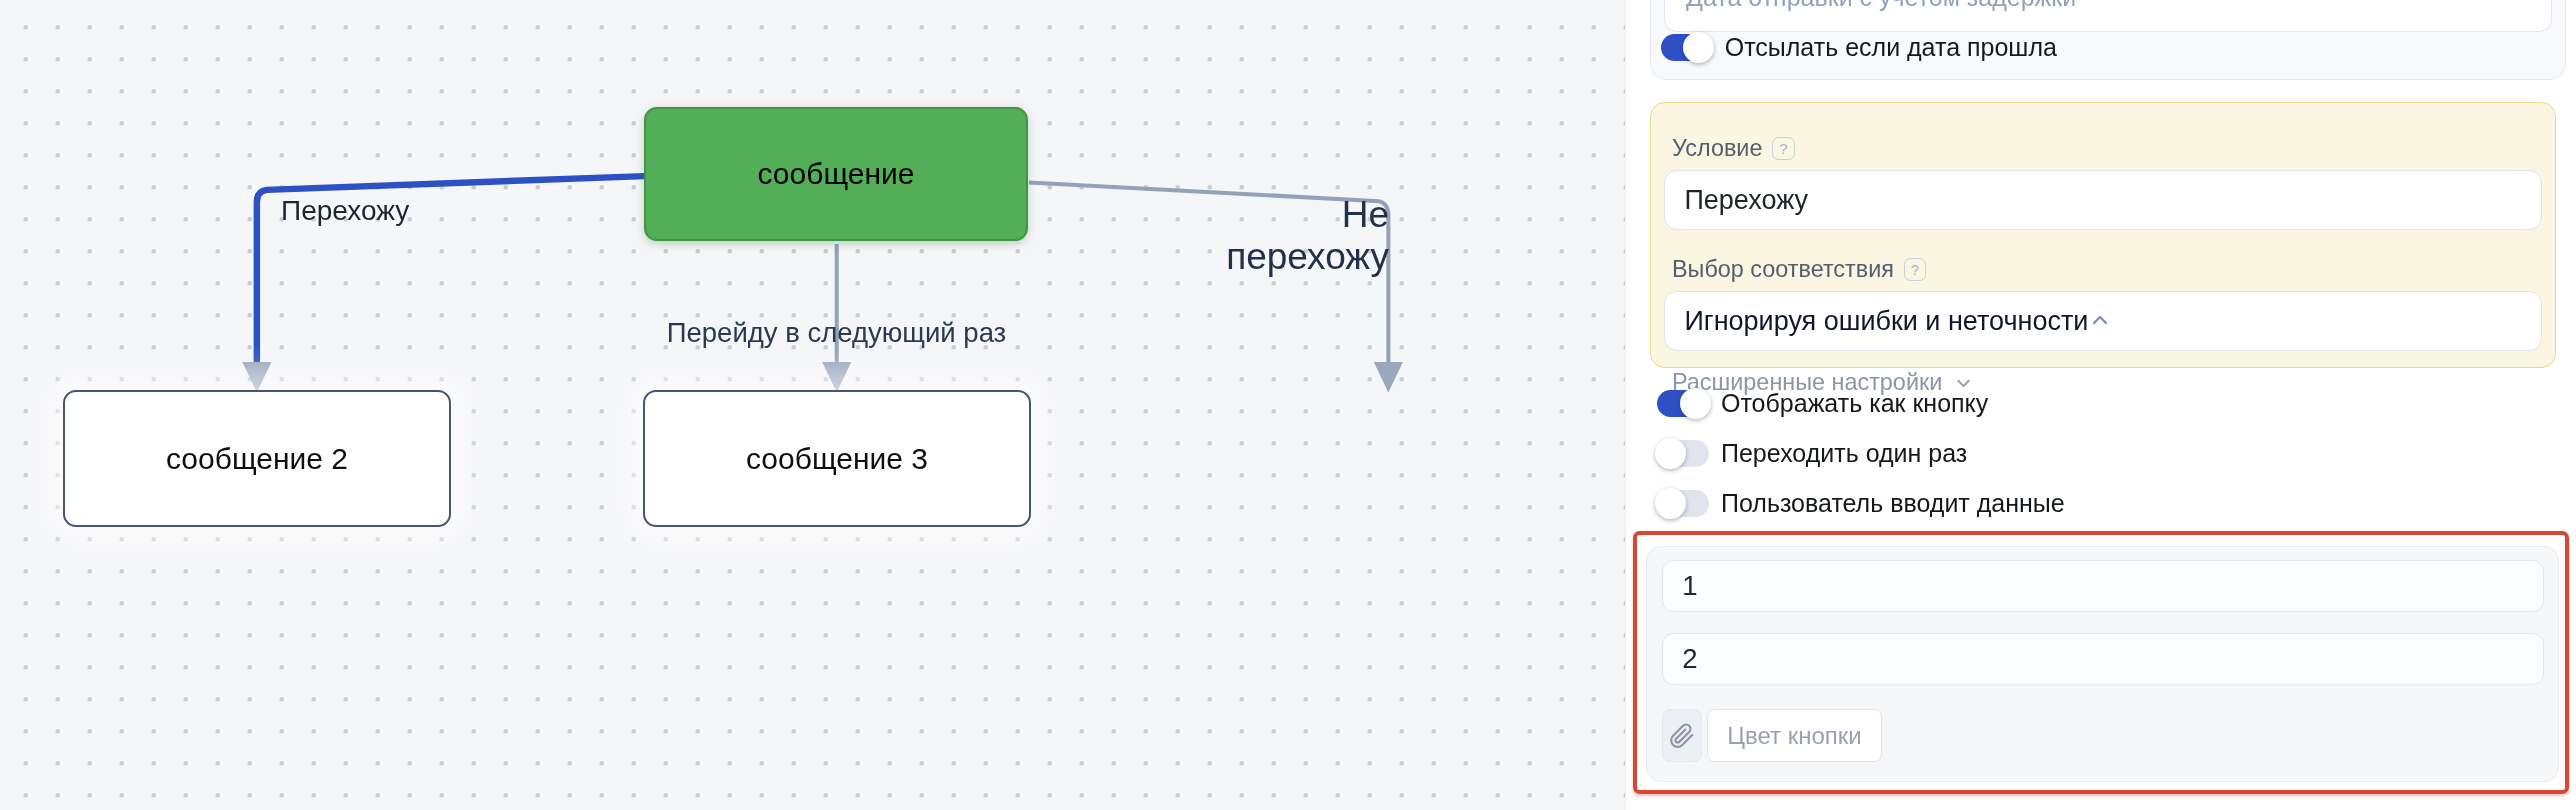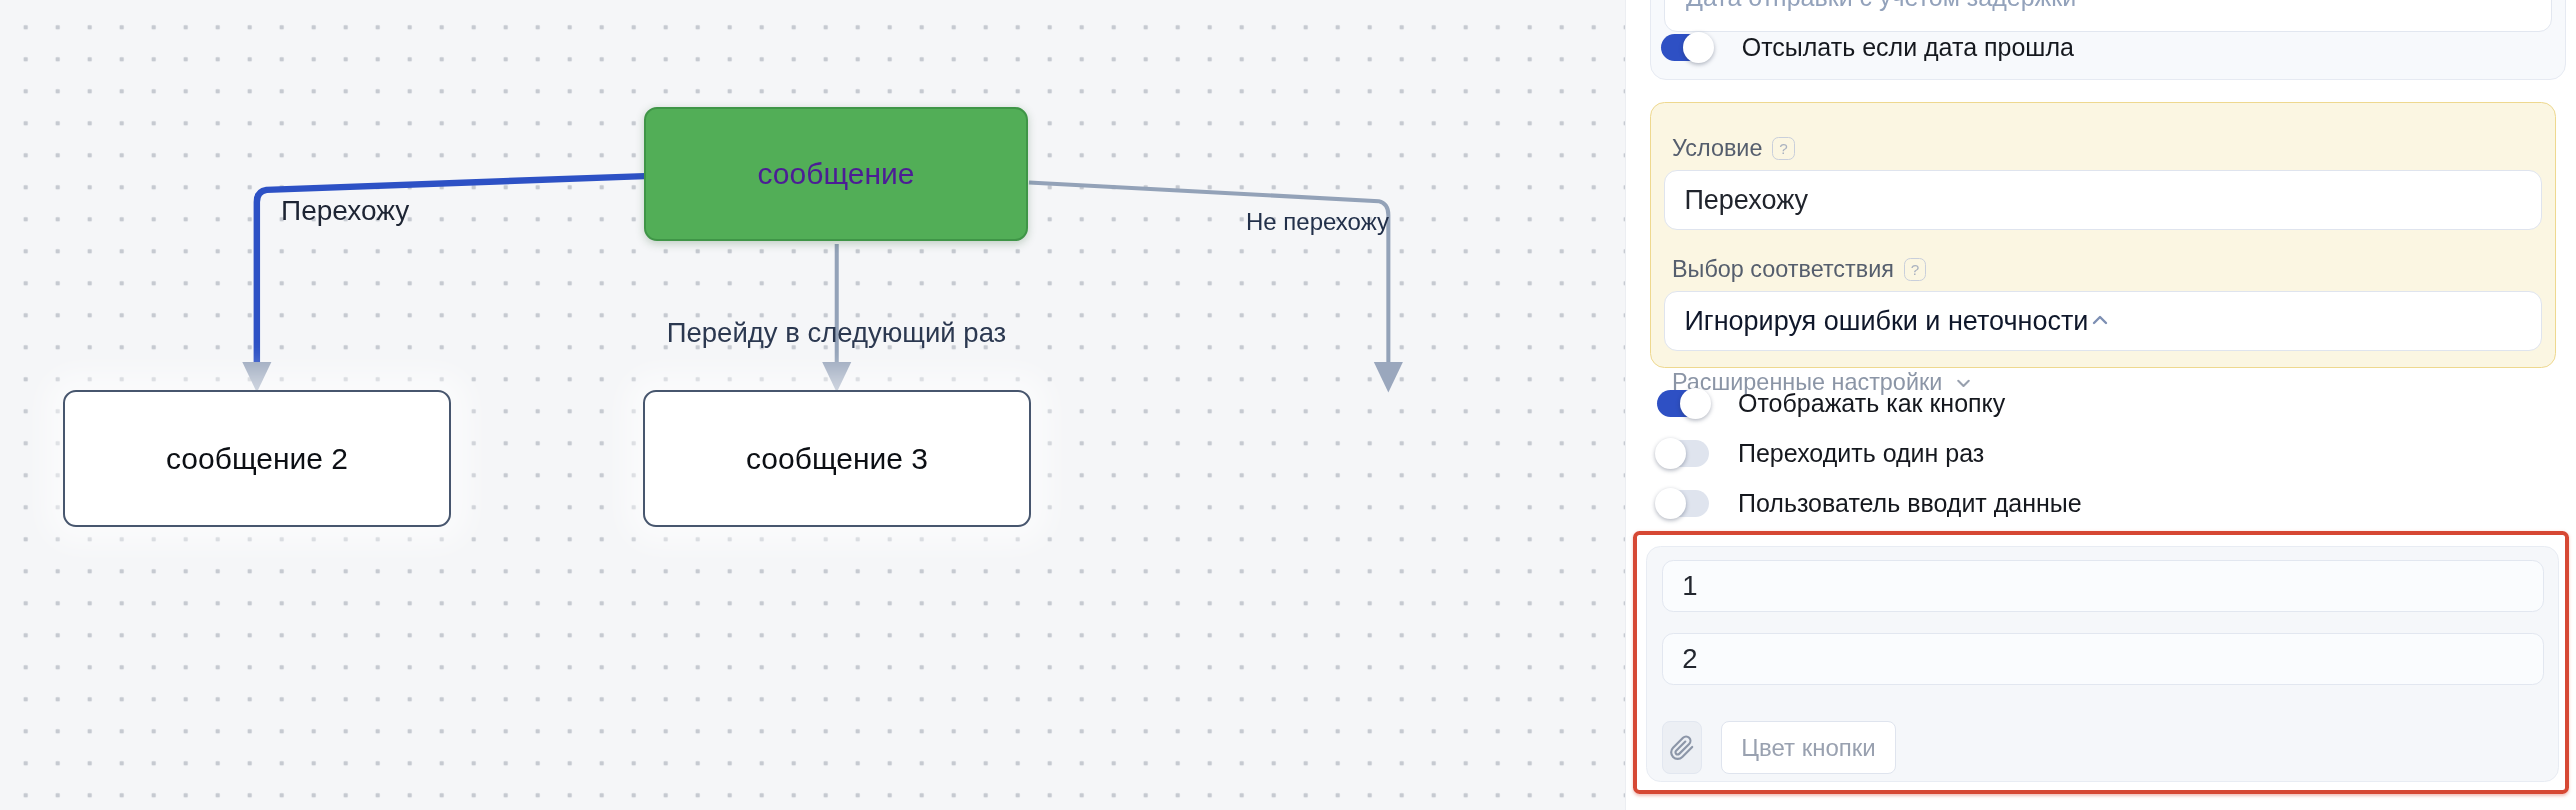--- a/index.html
+++ b/index.html
@@ -7,21 +7,21 @@
 
   
   .canvas{position:absolute;left:0;top:0;width:1625px;height:811px;
     background-color:#f5f6f8;
     background-image:radial-gradient(#c6cad1 2.1px, transparent 2.6px);
     background-size:32px 32px;background-position:9.7px 11.3px;}
   .edges{position:absolute;left:0;top:0;pointer-events:none;}
   .node{position:absolute;display:flex;align-items:center;justify-content:center;
     border-radius:13px;font-size:30px;box-sizing:border-box;
     box-shadow:0 0 27.5px 18px rgba(255,255,255,0.55);}
-  .node-green{background:#52ae57;border:2.4px solid #3f9547;color:#4c1d95;
+  .node-green{background:#52ae57;border:2.4px solid #3f9547;color:#000000;
     box-shadow:0 2.4px 8px rgba(40,90,45,0.25);}
   .node-white{background:#fff;border:2.4px solid #47566e;color:#0c0f14;}
   .edge-label{position:absolute;color:#1f2736;font-size:28px;}
 
   
   .panel{position:absolute;left:1625px;top:0;width:951px;height:811px;background:#fff;
     border-left:1.6px solid #eceef2;box-sizing:border-box;}
   .panel *{box-sizing:border-box;}
 
   .top-container{position:absolute;left:24px;top:-57px;width:916px;height:137px;
@@ -30,21 +30,21 @@
     border:1.6px solid #e2e7f0;border-radius:13px;display:flex;align-items:center;
     padding-left:21px;font-size:25px;color:#93a2bb;}
   .toggle-row{position:absolute;display:flex;align-items:center;}
   .toggle{position:relative;width:52px;height:27.5px;border-radius:13.7px;flex:none;cursor:pointer;}
   .toggle.on{background:#2e50c4;}
   .toggle.off{background:#dfe4ee;}
   .knob{position:absolute;top:-1.6px;width:31px;height:31px;border-radius:50%;background:#fff;
     box-shadow:0 1.6px 4px rgba(30,40,70,0.35);}
   .toggle.on .knob{right:-1.6px;}
   .toggle.off .knob{left:-1.6px;}
-  .toggle-label{margin-left:29px;font-size:25px;color:#15181e;}
+  .toggle-label{margin-left:12px;font-size:25px;color:#15181e;}
 
   .yellow-box{position:absolute;left:24px;top:102px;width:906px;height:266px;
     background:#fbf6e2;border:1.6px solid #eed88f;border-radius:14.5px;padding:29px 13px;}
   .field-label{display:flex;align-items:center;gap:9.7px;font-size:23.4px;color:#555e6d;
     margin:3.2px 0 8px 8px;}
   .q-icon{width:22.6px;height:22.6px;border:1.6px solid #c9cfdb;border-radius:6.5px;color:#aab2c0;
     font-size:15.3px;display:flex;align-items:center;justify-content:center;flex:none;}
   .text-input{width:100%;height:60px;background:#fff;border:1.6px solid #dfe4ee;border-radius:13px;
     display:flex;align-items:center;padding:0 19.4px;font-size:27px;color:#20242c;}
   .dropdown{color:#0f172a;cursor:pointer;}
@@ -57,21 +57,21 @@
 
   .red-box{position:absolute;left:7.3px;top:531px;width:936px;height:263px;
     border:4.8px solid #d64834;border-radius:6.5px;box-shadow:0 1.6px 3.2px rgba(214,72,52,0.35);}
   .gray-container{position:absolute;left:9px;top:11.3px;width:913px;height:236px;
     background:#f5f7fa;border:1.6px solid #e8ecf3;border-radius:14.5px;}
   .btn-input{position:absolute;left:14.5px;right:14.5px;height:52px;background:#fafcfe;
     border:1.6px solid #e2e7f0;border-radius:11.3px;display:flex;align-items:center;
     padding-left:19.4px;font-size:27.5px;color:#23272f;}
   .btn-input.first{top:13px;}
   .btn-input.second{top:86px;}
-  .buttons-row{position:absolute;left:14.5px;top:174px;height:54px;display:flex;gap:19px;}
+  .buttons-row{position:absolute;left:14.5px;top:162px;height:54px;display:flex;gap:5px;}
   .icon-btn{width:40px;height:53px;background:#eceff4;border:1.6px solid #e2e7f0;border-radius:8px;
     display:flex;align-items:center;justify-content:center;cursor:pointer;}
   .color-btn{min-width:131px;height:53px;background:#fff;border:1.6px solid #dfe4ee;border-radius:8px;
     display:flex;align-items:center;justify-content:center;font-size:24px;color:#99a1b0;
     padding:0 19.4px;cursor:pointer;}
 </style>
 </head>
 <body>
 
 <div class="app">
@@ -81,21 +81,21 @@
       <path d="M798,218 L330,235 Q318,237 318,250 L318,450" fill="none" stroke="#2d51c5" stroke-width="8"></path>
       <polygon points="300,448 336,448 318,486" fill="#9aa7bd"></polygon>
       <path d="M1036,302 L1036,450" fill="none" stroke="#93a2b8" stroke-width="5"></path>
       <polygon points="1018,448 1054,448 1036,486" fill="#9aa7bd"></polygon>
       <path d="M1274,226 L1707,249 Q1719,252 1719,266 L1719,450" fill="none" stroke="#93a2b8" stroke-width="5"></path>
       <polygon points="1701,448 1737,448 1719,486" fill="#9aa7bd"></polygon>
     </svg>
 
     <div class="edge-label" style="left:281px;top:195px;color:#1d2433;">Перехожу</div>
     <div class="edge-label" style="left:646px;top:317px;width:381px;text-align:center;color:#2b3850;font-size:27.5px;">Перейду в следующий раз</div>
-    <div class="edge-label" style="left:1202px;top:194px;width:187px;text-align:right;color:#22304a;font-size:24px;margin-top:14px;">Не перехожу</div>
+    <div class="edge-label" style="left:1202px;top:194px;width:187px;text-align:right;color:#22304a;font-size:37px;">Не перехожу</div>
 
     <div class="node node-green" style="left:644px;top:107px;width:384px;height:134px;">
       <span>сообщение</span>
     </div>
     <div class="node node-white" style="left:63px;top:390px;width:388px;height:137px;">
       <span>сообщение 2</span>
     </div>
     <div class="node node-white" style="left:643px;top:390px;width:388px;height:137px;">
       <span>сообщение 3</span>
     </div>

